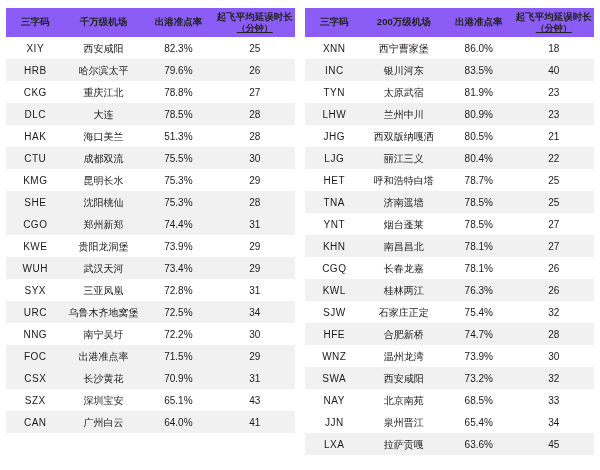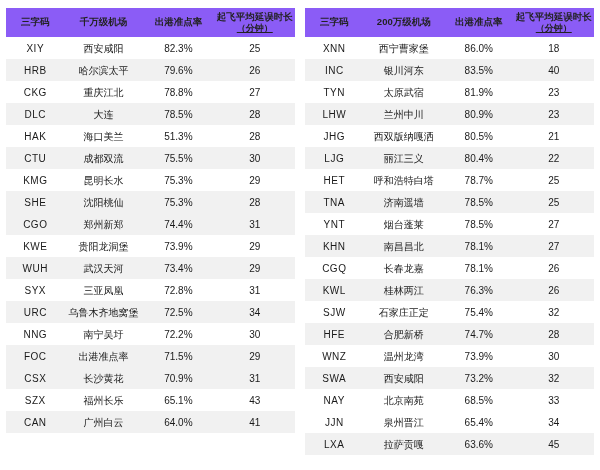--- a/index.html
+++ b/index.html
@@ -181,21 +181,21 @@
             <td class="delay">29</td>
           </tr>
           <tr class="row-even">
             <td class="code">CSX</td>
             <td class="name">长沙黄花</td>
             <td class="rate">70.9%</td>
             <td class="delay">31</td>
           </tr>
           <tr class="row-odd">
             <td class="code">SZX</td>
-            <td class="name">福州长乐</td>
+            <td class="name">深圳宝安</td>
             <td class="rate">65.1%</td>
             <td class="delay">43</td>
           </tr>
           <tr class="row-even">
             <td class="code">CAN</td>
             <td class="name">广州白云</td>
             <td class="rate">64.0%</td>
             <td class="delay">41</td>
           </tr>
         </tbody>

